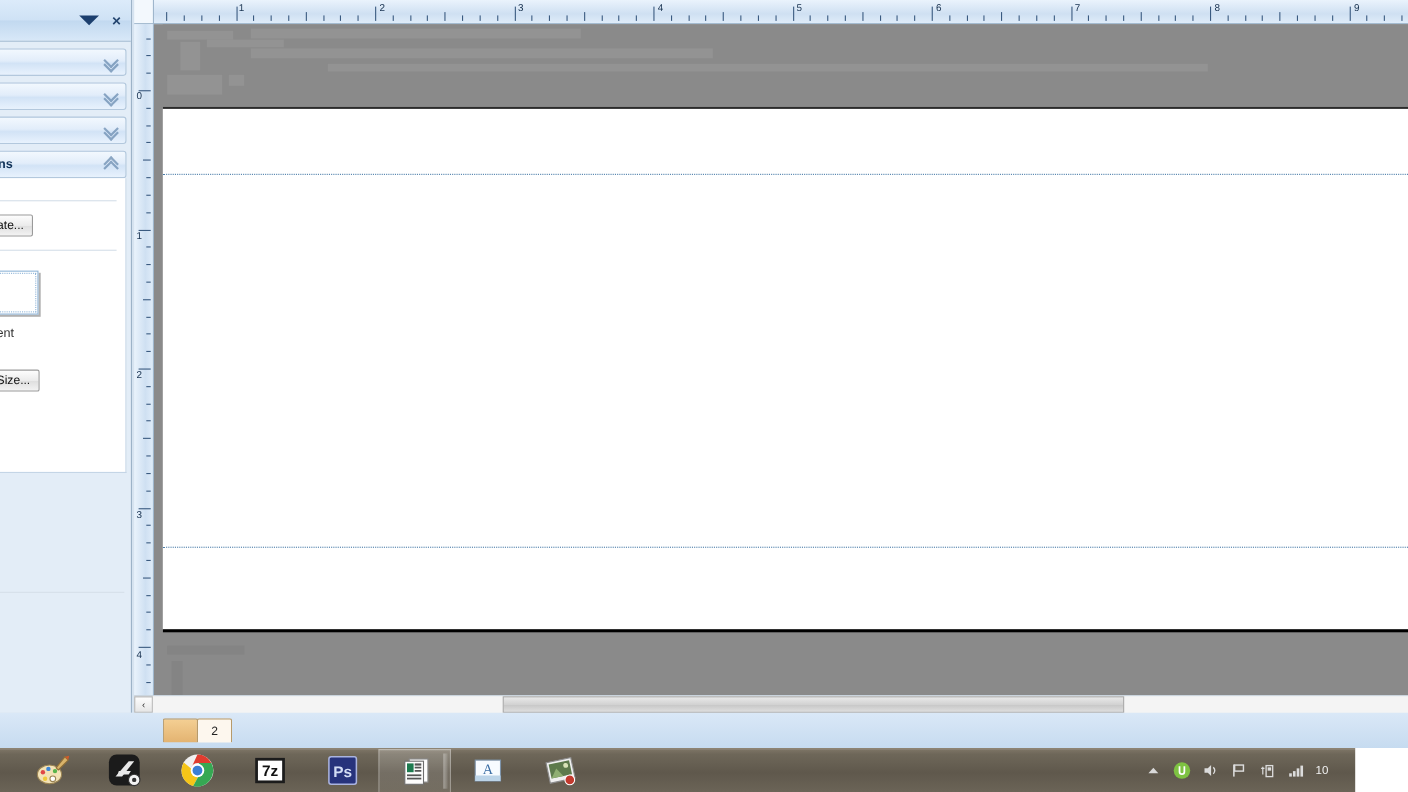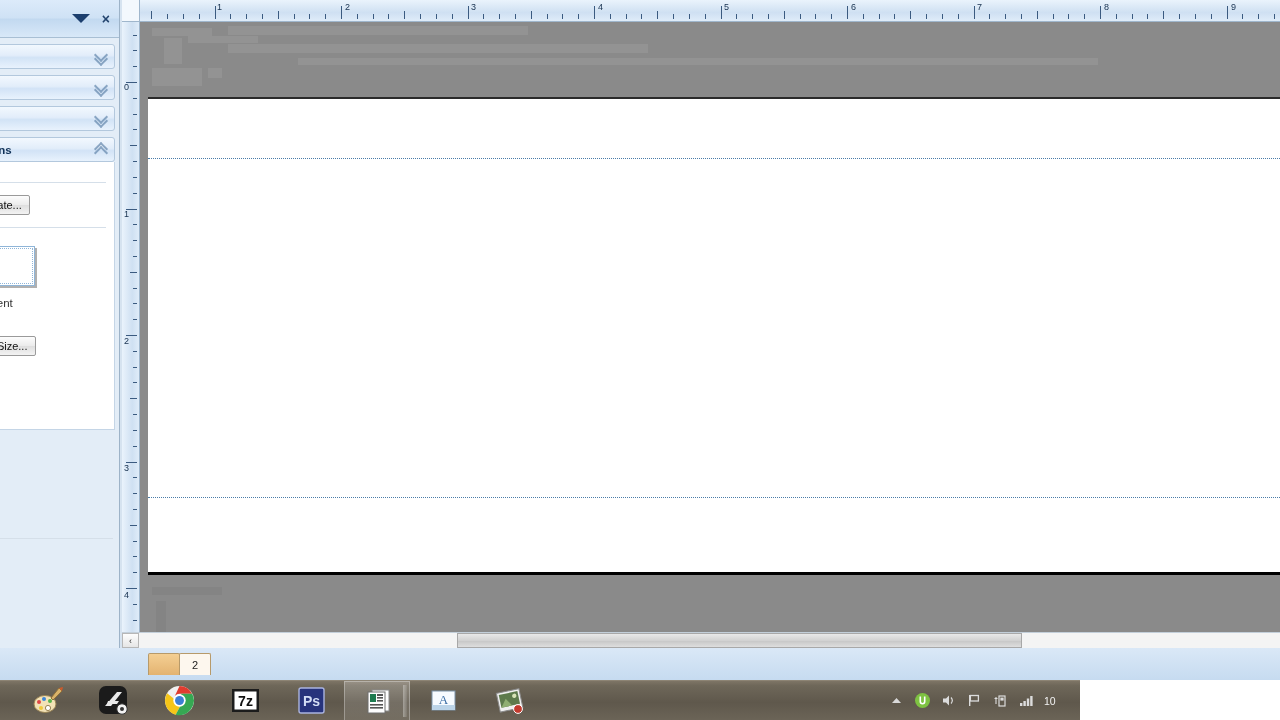--- a/index.html
+++ b/index.html
@@ -134,21 +134,21 @@
   #pagetabs { position:absolute; left:148px; top:5px; display:flex; align-items:flex-end; }
   .ptab { height:22px; min-width:32px; padding:0 8px;
           display:flex; align-items:center; justify-content:center;
           font-size:11px; color:#222; border:1px solid #b79a6a;
           border-bottom:none; border-radius:2px 2px 0 0; margin-right:-1px; }
   .ptab.dim { background:linear-gradient(to bottom,#f4cf93,#e3b371); color:#5a4322; }
   .ptab.sel { background:#fdf7ee; }
 
   
   #taskbar {
-    position:absolute; left:0; top:680px; width:1080px; height:40px;
+    position:absolute; left:0; top:680px; width:1232px; height:40px;
     background:linear-gradient(to bottom,#7e7566 0%,#6e6759 12%,#5f584c 55%,#6b6457 100%);
     border-top:1px solid #8d8474;
     display:flex; align-items:center;
   }
   #startbtn { width:14px; height:40px; }
   .tb-item { width:66px; height:40px; display:flex; align-items:center; justify-content:center;
              position:relative; cursor:pointer; }
   .tb-item.active {
     background:linear-gradient(to bottom,rgba(255,255,255,.22),rgba(255,255,255,.06));
     box-shadow:inset 0 0 0 1px rgba(255,255,255,.30);

